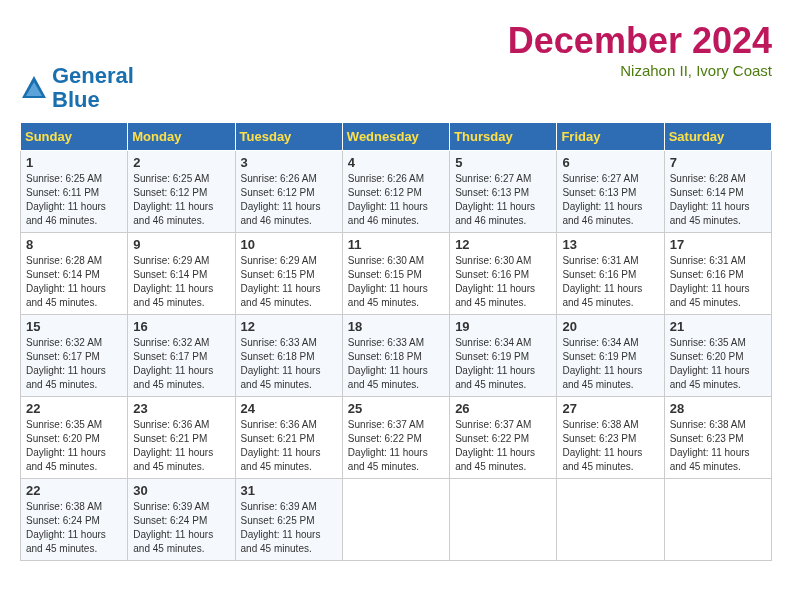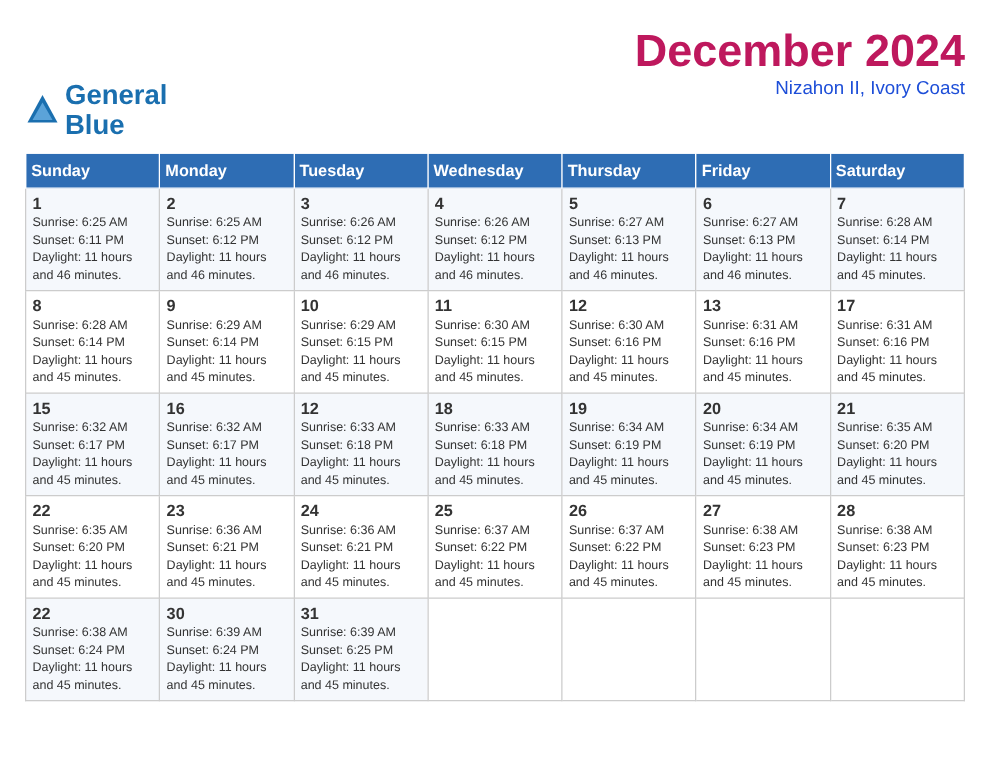--- a/index.html
+++ b/index.html
@@ -36,29 +36,29 @@
     .title-block {
       text-align: right;
     }
     .month-title {
       font-size: 36px;
       font-weight: bold;
       color: #be185d;
     }
     .location {
       font-size: 15px;
-      color: #1d4ed8;
+      color: #4d7c0f;
     }
     table {
       width: 100%;
       border-collapse: collapse;
     }
     thead tr th {
       background-color: #2e6db4;
-      color: #ffffff;
+      color: #fde047;
       font-size: 13px;
       font-weight: bold;
       padding: 6px 4px;
       text-align: left;
       border: 1px solid #fff;
     }
     tbody tr td {
       vertical-align: top;
       border: 1px solid #ccc;
       padding: 4px 5px;

